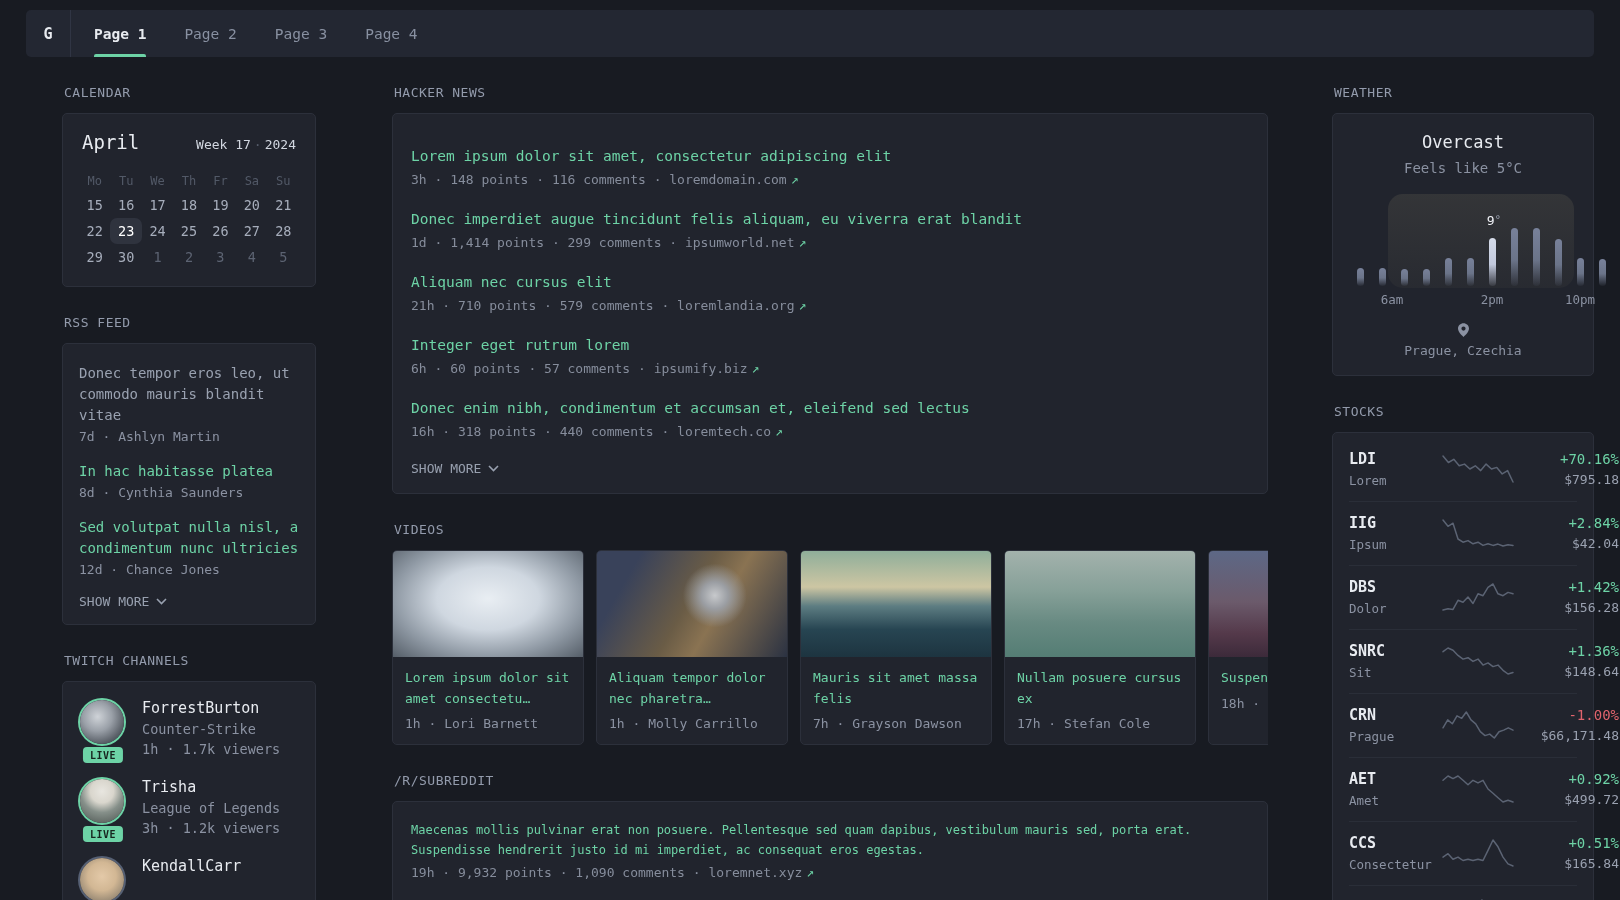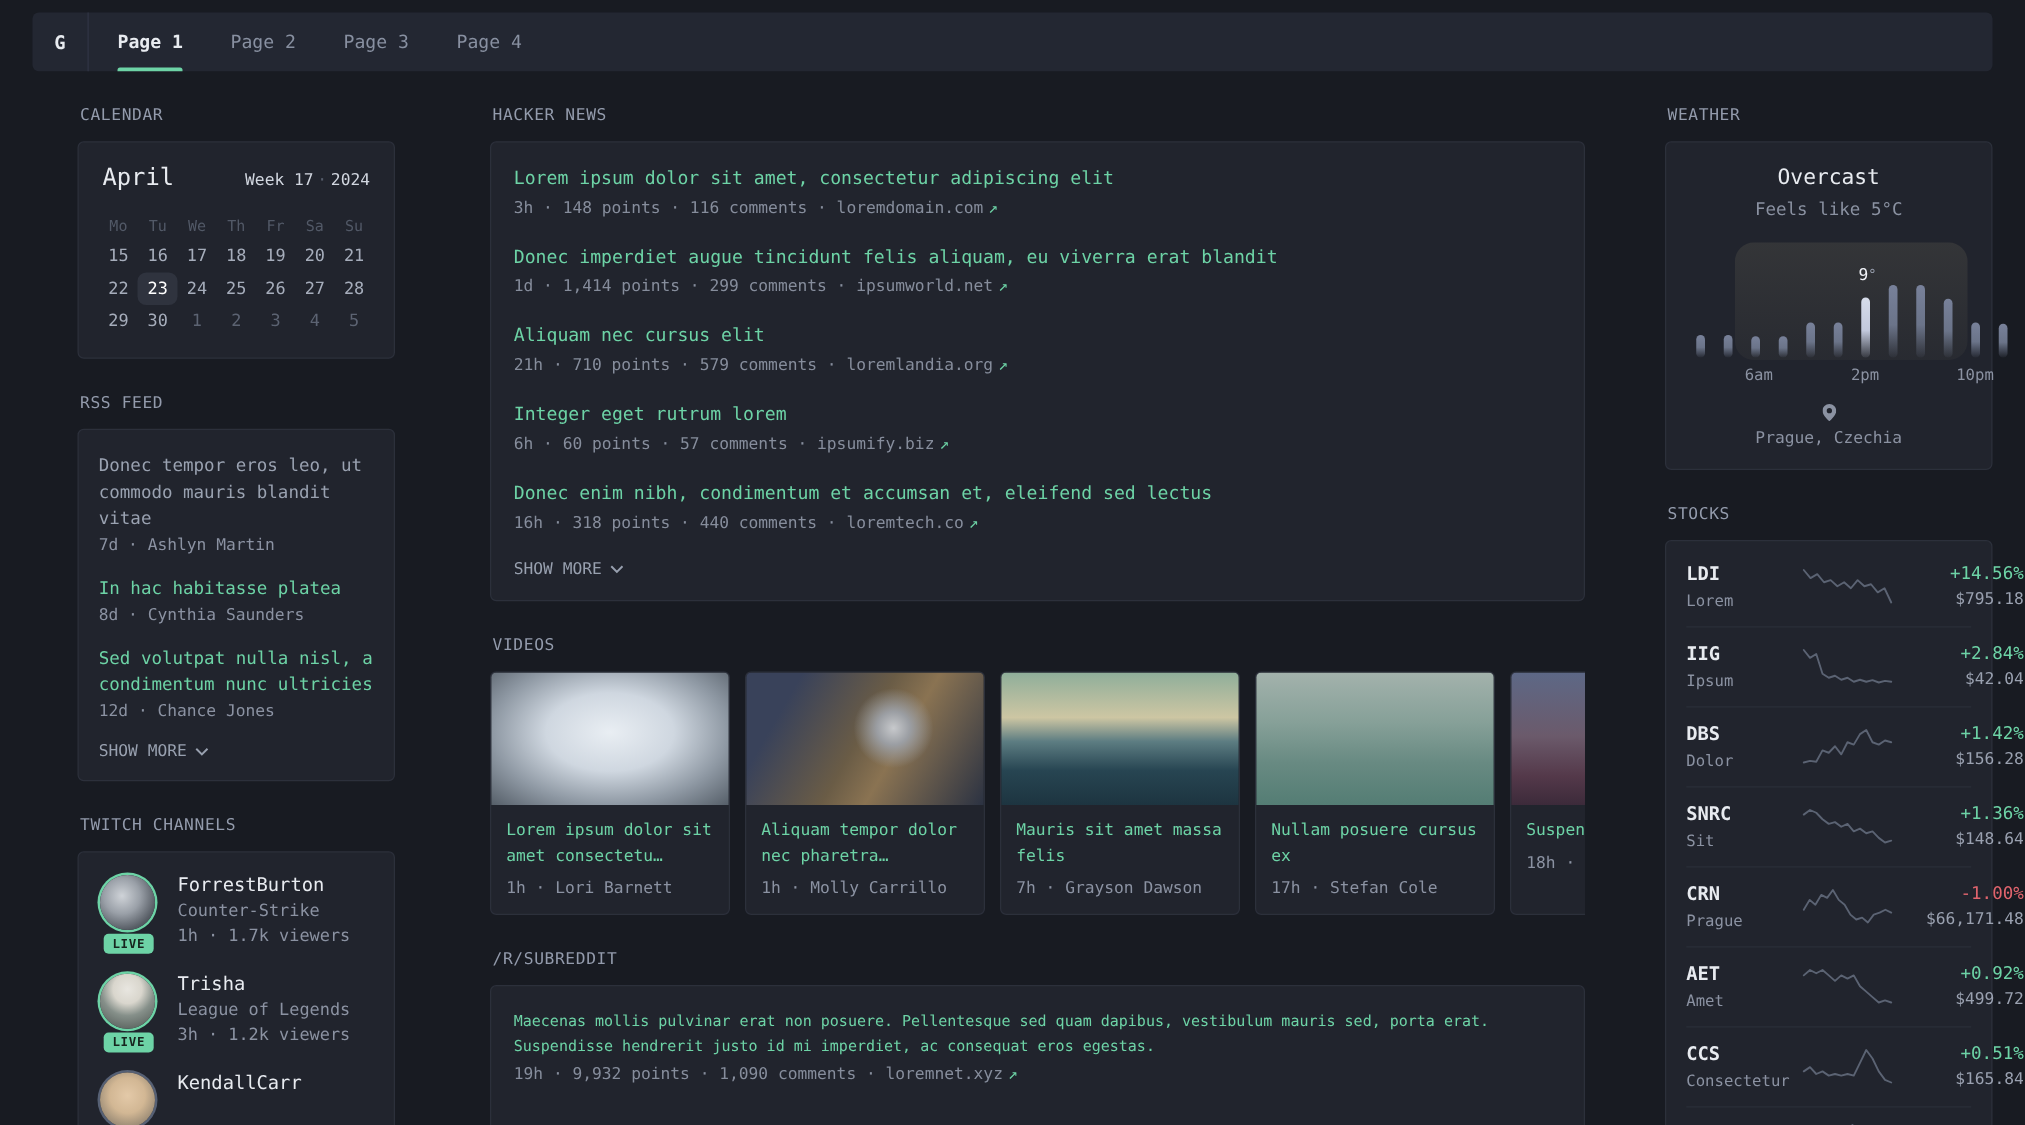--- a/index.html
+++ b/index.html
@@ -75,21 +75,21 @@
   .av2{background:radial-gradient(circle at 50% 28%,#e8e6e0 0%,#d9d6cd 30%,#86908a 55%,#49514d 100%);}
   .av3{background:radial-gradient(circle at 50% 42%,#e3c9a8 0%,#d2b794 42%,#a2917a 70%,#6e675c 100%);}
   .live-badge{position:absolute;left:50%;bottom:-6px;transform:translateX(-50%);
     background:var(--accent);color:#17241e;font-size:10px;font-weight:bold;letter-spacing:.5px;
     padding:2.5px 7px;border-radius:4px;}
   .ch-name{font-size:15px;color:var(--txt-bright);cursor:pointer;}
   .ch-game{font-size:13.5px;color:var(--txt-dim);margin-top:4px;}
   .ch-meta{font-size:13.5px;color:var(--txt-dim);margin-top:4px;}
 
   
-  .list-card{padding:19px 18px 17px;}
+  .list-card{padding:32px 18px 17px;}
   .hn-item{margin-bottom:22px;}
   .hn-title{font-size:14.5px;line-height:1.45;color:var(--accent);cursor:pointer;display:block;}
   .hn-meta{font-size:13px;color:#868d9c;margin-top:5px;}
   .ext{color:var(--accent);margin-left:4px;}
   .sub-card{padding:19px 18px;min-height:330px;}
   .sub-title{font-size:12px;line-height:1.62;color:var(--accent);cursor:pointer;display:block;}
   .sub-meta{font-size:13px;color:#868d9c;margin-top:5px;}
 
   
   .video-row{display:flex;gap:12px;overflow:hidden;}
@@ -358,21 +358,21 @@
               <div class="wbar" style="left: 117.5px; height: 28px;"></div>
               <div class="wbar current" style="left: 139.5px; height: 48px;"></div>
               <div class="w-temp" style="left: 145px; bottom: 58px;"><span>9</span><span class="deg">°</span></div>
               <div class="wbar" style="left: 161.5px; height: 58px;"></div>
               <div class="wbar" style="left: 183.5px; height: 58px;"></div>
               <div class="wbar" style="left: 205.5px; height: 47px;"></div>
               <div class="wbar" style="left: 227.5px; height: 28px;"></div>
               <div class="wbar" style="left: 249.5px; height: 27px;"></div>
             </div>
           <div class="w-times" id="w-times">
-              <span class="w-time" style="left: 58px;">6am</span>
+              <span class="w-time" style="left: 43px;">6am</span>
               <span class="w-time" style="left: 143px;">2pm</span>
               <span class="w-time" style="left: 231px;">10pm</span>
             </div>
           <div class="w-loc">
             <svg class="pin" viewBox="0 0 12 15">
                 <path fill="#8b92a2" d="M6 0C2.7 0 0 2.6 0 5.9 0 10.3 6 15 6 15s6-4.7 6-9.1C12 2.6 9.3 0 6 0zm0 8.2a2.3 2.3 0 1 1 0-4.6 2.3 2.3 0 0 1 0 4.6z"></path>
               </svg>
             <span>Prague, Czechia</span>
           </div>
         </div>
@@ -385,21 +385,21 @@
             <div class="stock-info">
                 <div class="stock-sym">LDI</div>
                 <div class="stock-name">Lorem</div>
               </div>
             <div class="stock-spark">
                 <svg width="74" height="30" viewBox="0 0 74 30">
                   <polyline points="2.0,2.0 7.4,8.5 12.8,5.3 18.2,11.8 23.5,10.1 28.9,15.0 34.3,11.8 39.7,16.6 45.1,10.1 50.5,15.0 55.8,13.4 61.2,19.9 66.6,16.6 72.0,28.0" fill="none" stroke="#5b6373" stroke-width="1.5" stroke-linejoin="round" stroke-linecap="round"></polyline>
                 </svg>
               </div>
             <div class="stock-right">
-                <div class="stock-change">+14.56%</div>
+                <div class="stock-change">+70.16%</div>
                 <div class="stock-price">$795.18</div>
               </div>
           </div>
           <div class="stock-row">
             <div class="stock-info">
                 <div class="stock-sym">IIG</div>
                 <div class="stock-name">Ipsum</div>
               </div>
             <div class="stock-spark">
                 <svg width="74" height="30" viewBox="0 0 74 30">

